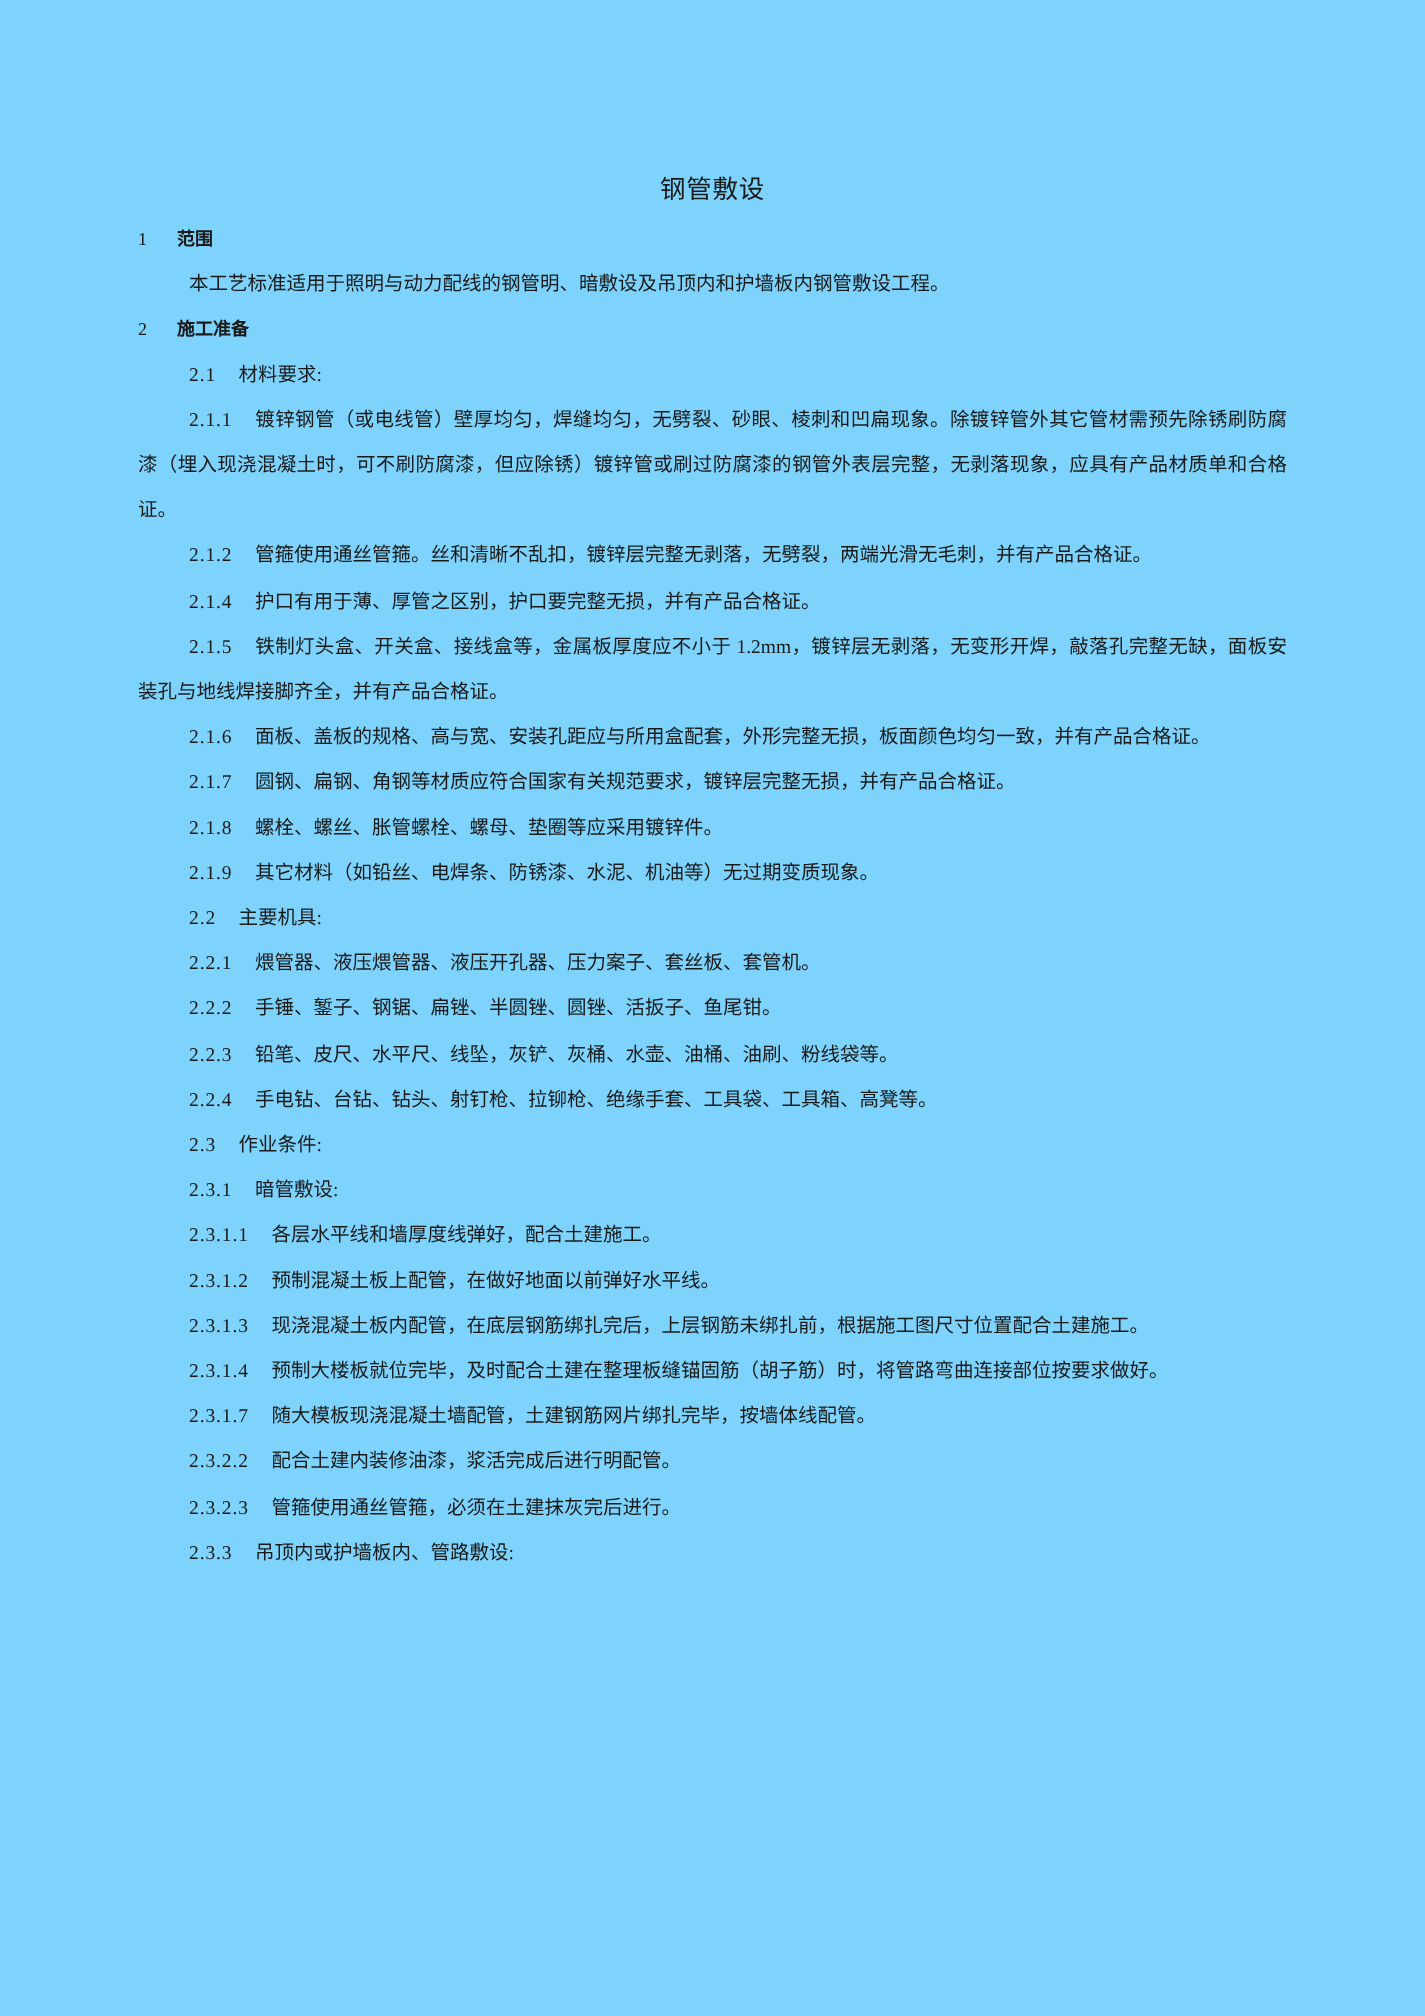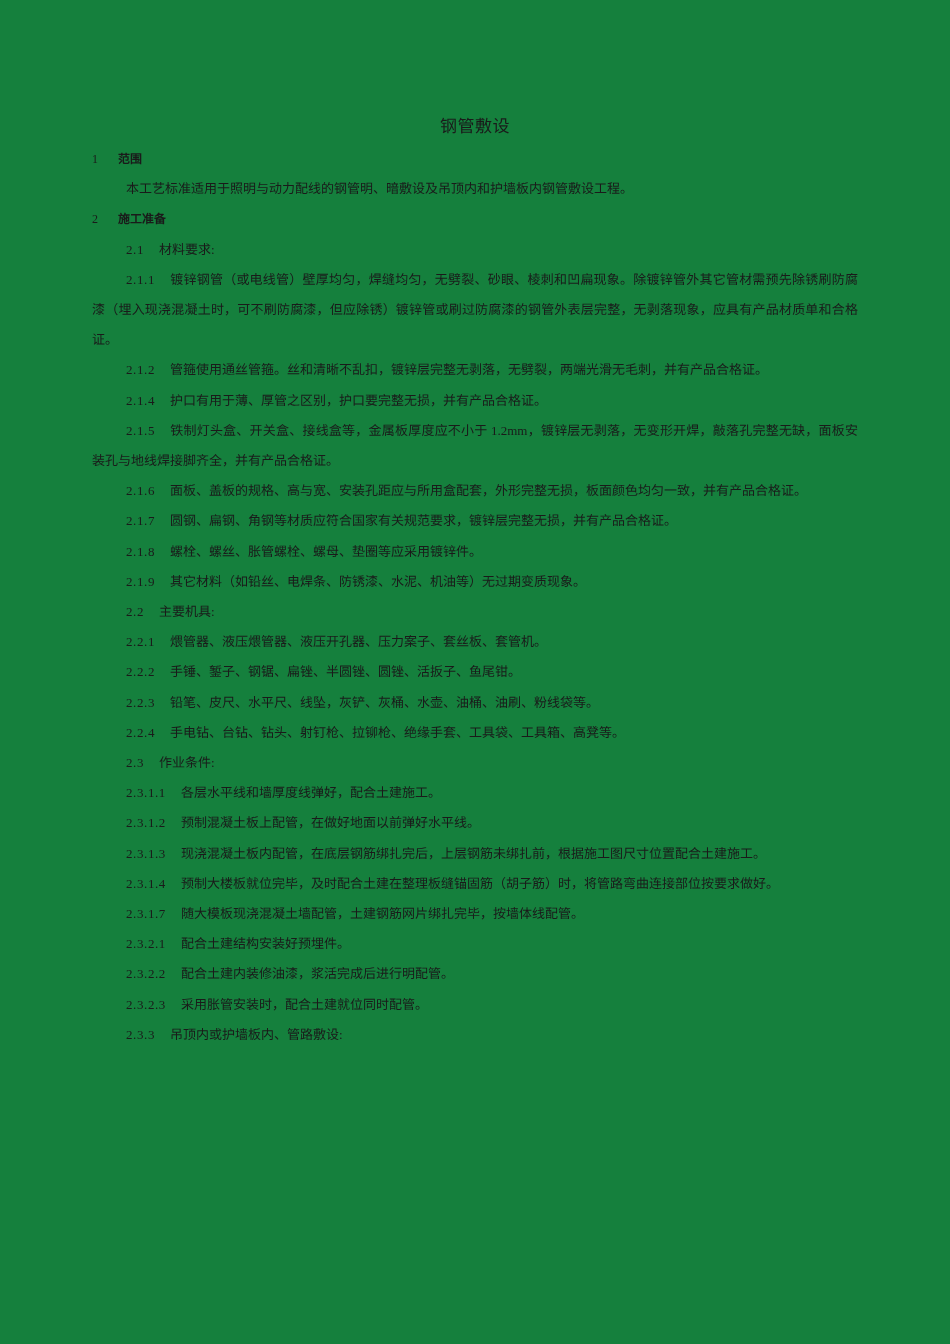--- a/index.html
+++ b/index.html
@@ -9,21 +9,21 @@
     background: #ffffff;
   }
   body {
     font-family: "Liberation Serif", "DejaVu Serif", serif;
     color: #1a1a1a;
   }
   .page {
     position: relative;
     width: 950px;
     height: 1344px;
-    background: #15803d;
+    background: #7dd3fc;
     margin: 0 auto;
     overflow: hidden;
     box-sizing: border-box;
     padding: 112px 92px 0 92px;
   }
   .doc-title {
     text-align: center;
     font-size: 17px;
     line-height: 30px;
     font-weight: normal;
@@ -133,45 +133,45 @@
     <span class="num-lbl">2.2.3</span><span class="gap"></span><span>铅笔、皮尺、水平尺、线坠，灰铲、灰桶、水壶、油桶、油刷、粉线袋等。</span>
   </div>
   <div class="blk item-flat" style="padding-left:34px">
     <span class="num-lbl">2.2.4</span><span class="gap"></span><span>手电钻、台钻、钻头、射钉枪、拉铆枪、绝缘手套、工具袋、工具箱、高凳等。</span>
   </div>
 
   <div class="blk item-flat" style="padding-left:34px">
     <span class="num-lbl">2.3</span><span class="gap"></span><span>作业条件:</span>
   </div>
 
+  <div class="blk item-flat" style="padding-left:34px">
+    <span class="num-lbl">2.3.1</span><span class="gap"></span><span>暗管敷设:</span>
+  </div>
 
   <div class="blk item-flat" style="padding-left:34px">
     <span class="num-lbl">2.3.1.1</span><span class="gap"></span><span>各层水平线和墙厚度线弹好，配合土建施工。</span>
   </div>
   <div class="blk item-flat" style="padding-left:34px">
     <span class="num-lbl">2.3.1.2</span><span class="gap"></span><span>预制混凝土板上配管，在做好地面以前弹好水平线。</span>
   </div>
   <div class="blk item">
     <span class="num-lbl">2.3.1.3</span><span class="gap"></span><span>现浇混凝土板内配管，在底层钢筋绑扎完后，上层钢筋未绑扎前，根据施工图尺寸位置配合土建施工。</span>
   </div>
   <div class="blk item">
     <span class="num-lbl">2.3.1.4</span><span class="gap"></span><span>预制大楼板就位完毕，及时配合土建在整理板缝锚固筋（胡子筋）时，将管路弯曲连接部位按要求做好。</span>
   </div>
   <div class="blk item-flat" style="padding-left:34px">
     <span class="num-lbl">2.3.1.7</span><span class="gap"></span><span>随大模板现浇混凝土墙配管，土建钢筋网片绑扎完毕，按墙体线配管。</span>
   </div>
 
 
   <div class="blk item-flat" style="padding-left:34px">
-    <span class="num-lbl">2.3.2.1</span><span class="gap"></span><span>配合土建结构安装好预埋件。</span>
-  </div>
-  <div class="blk item-flat" style="padding-left:34px">
     <span class="num-lbl">2.3.2.2</span><span class="gap"></span><span>配合土建内装修油漆，浆活完成后进行明配管。</span>
   </div>
   <div class="blk item-flat" style="padding-left:34px">
-    <span class="num-lbl">2.3.2.3</span><span class="gap"></span><span>采用胀管安装时，配合土建就位同时配管。</span>
+    <span class="num-lbl">2.3.2.3</span><span class="gap"></span><span>管箍使用通丝管箍，必须在土建抹灰完后进行。</span>
   </div>
 
   <div class="blk item-flat" style="padding-left:34px">
     <span class="num-lbl">2.3.3</span><span class="gap"></span><span>吊顶内或护墙板内、管路敷设:</span>
   </div>
 
 </div>
 
 </body></html>

